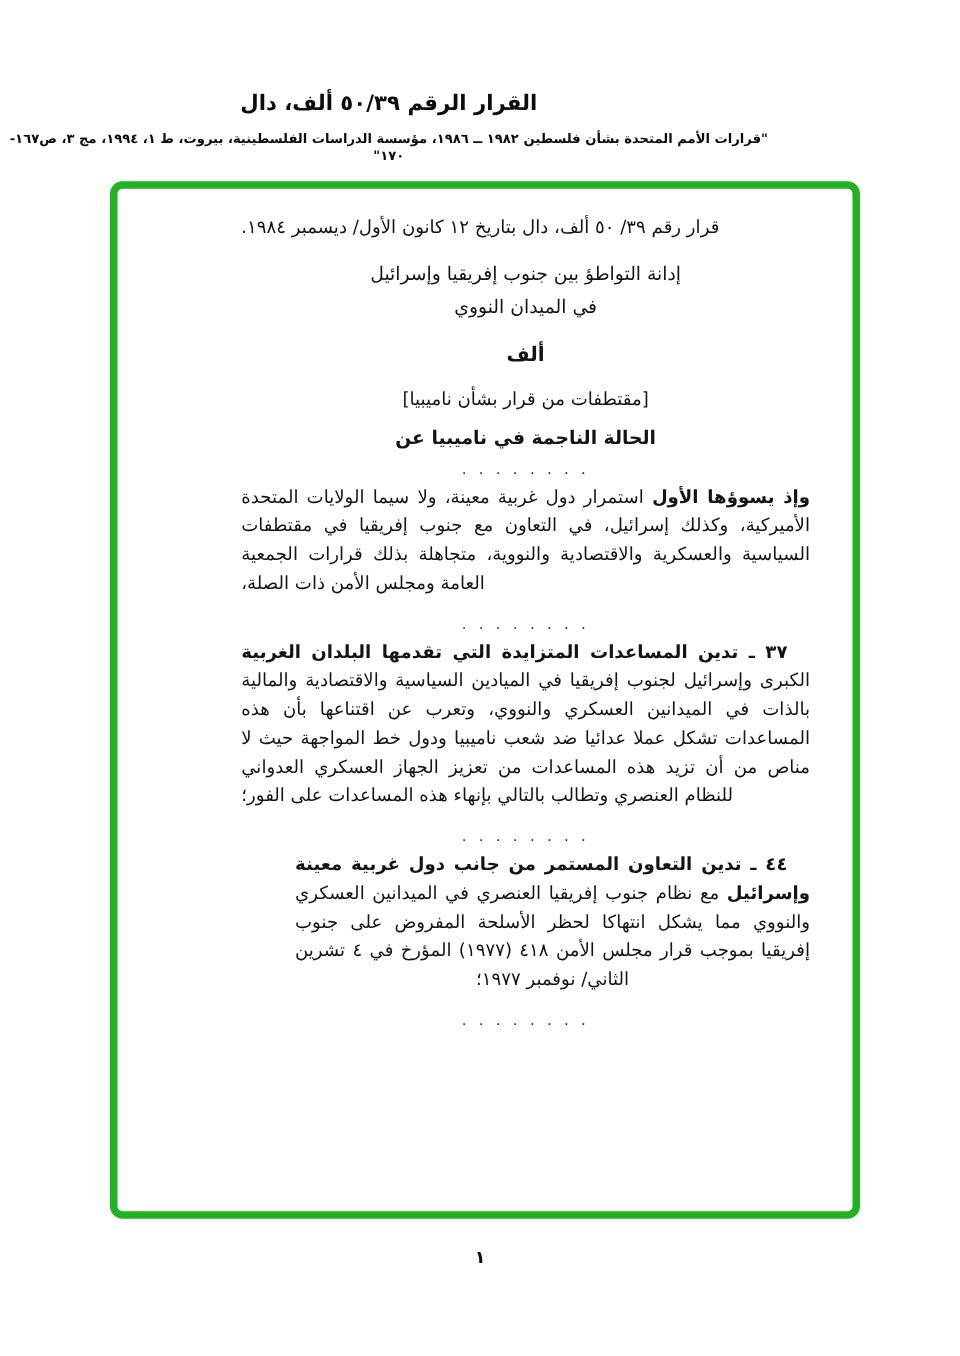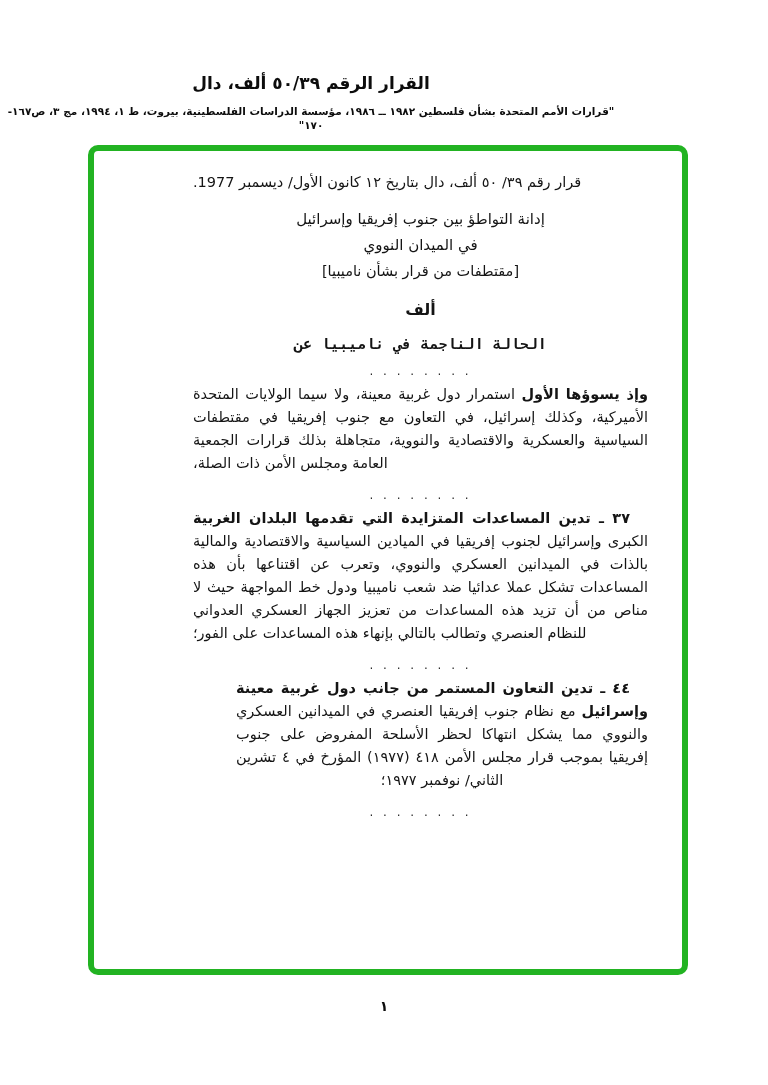--- a/index.html
+++ b/index.html
@@ -61,29 +61,29 @@
 <div class="sheet">
 
   <div class="hdr">
     <div class="hdr-title">القرار الرقم ٣٩‏/‏٥٠ ألف، دال</div>
     <div class="hdr-cite">"قرارات الأمم المتحدة بشأن فلسطين ١٩٨٢ ــ ١٩٨٦، مؤسسة الدراسات الفلسطينية، بيروت، ط ١، ١٩٩٤، مج ٣، ص١٦٧- ١٧٠"</div>
   </div>
 
   <div class="frame">
     <div class="frame-content">
 
-      <p class="p"><span>قرار رقم ٣٩/ ٥٠ ألف، دال بتاريخ ١٢ كانون الأول/ ديسمبر 1977.</span></p>
+      <p class="p"><span>قرار رقم ٣٩/ ٥٠ ألف، دال بتاريخ ١٢ كانون الأول/ ديسمبر ١٩٨٤.</span></p>
 
       <div class="center doc-title">إدانة التواطؤ بين جنوب إفريقيا وإسرائيل</div>
       <div class="center doc-title" style="margin-top:0;">في الميدان النووي</div>
+      <div class="center alef">ألف</div>
+
       <div class="center bracket">[مقتطفات من قرار بشأن ناميبيا]</div>
 
-      <div class="center alef">ألف</div>
-
-      <div class="center sec-title" style="margin-bottom:0;font-family:Liberation Mono, monospace;">الحالة الناجمة في ناميبيا عن</div>
+      <div class="center sec-title" style="margin-bottom:0;">الحالة الناجمة في ناميبيا عن</div>
 
 
       <div class="dots">. . . . . . . .</div>
 
       <p class="p"><b>وإذ يسوؤها الأول</b><span> استمرار دول غربية معينة، ولا سيما الولايات المتحدة الأميركية، وكذلك إسرائيل، في التعاون مع جنوب إفريقيا في مقتطفات السياسية والعسكرية والاقتصادية والنووية، متجاهلة بذلك قرارات الجمعية العامة ومجلس الأمن ذات الصلة،</span></p>
 
       <div class="dots">. . . . . . . .</div>
 
       <p class="p indent"><b>٣٧ ـ </b><b>تدين المساعدات المتزايدة التي تقدمها البلدان الغربية</b><span> الكبرى وإسرائيل لجنوب إفريقيا في الميادين السياسية والاقتصادية والمالية بالذات في الميدانين العسكري والنووي، وتعرب عن اقتناعها بأن هذه المساعدات تشكل عملا عدائيا ضد شعب ناميبيا ودول خط المواجهة حيث لا مناص من أن تزيد هذه المساعدات من تعزيز الجهاز العسكري العدواني للنظام العنصري وتطالب بالتالي بإنهاء هذه المساعدات على الفور؛</span></p>
 

